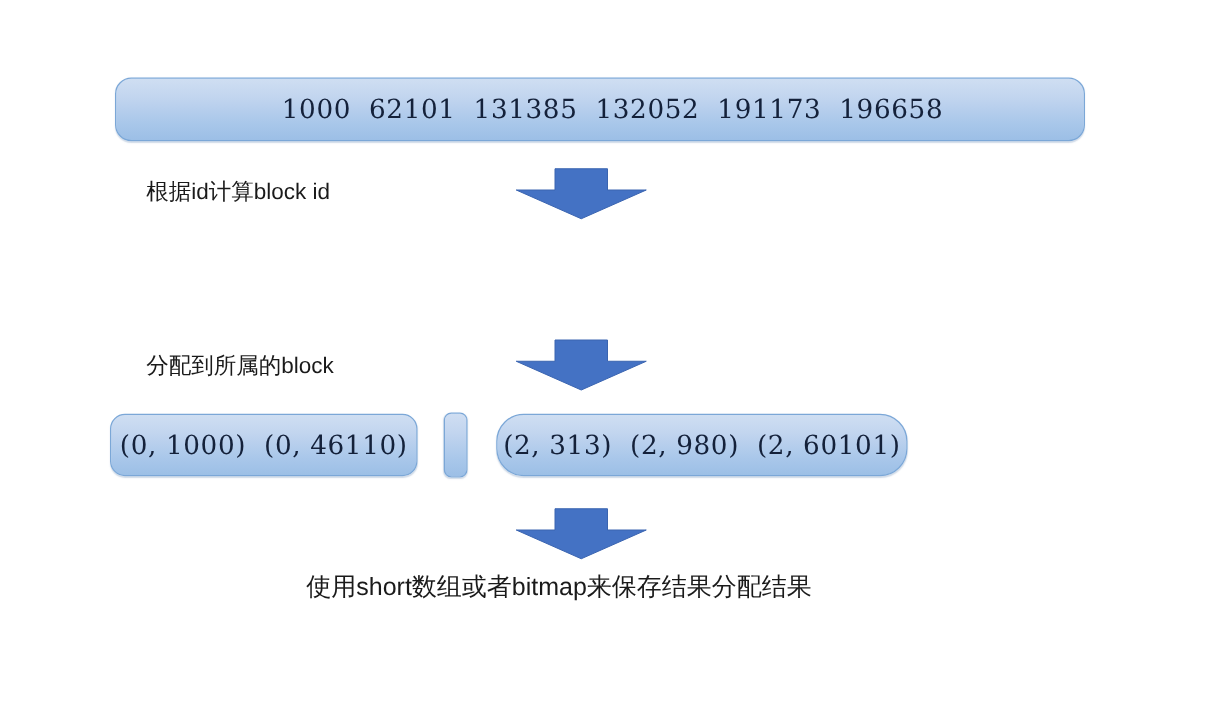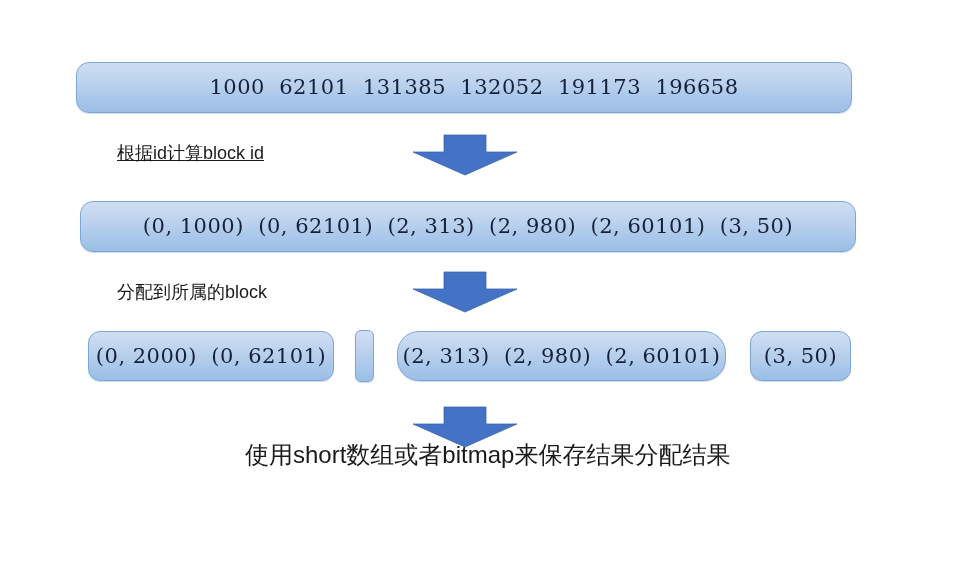--- a/index.html
+++ b/index.html
@@ -36,41 +36,41 @@
   }
   .box .box-text {
     font-family: "DejaVu Serif", "Liberation Serif", serif;
     font-size: 21px;
     letter-spacing: 0.5px;
     color: #14213a;
     white-space: pre;
     line-height: 1;
   }
 
-  .box-row1 { left: 76px;  top: 62px;  width: 776px; height: 51px; border-radius: 13px; padding-left: 20px; }
+  .box-row1 { left: 92px;  top: 62px;  width: 776px; height: 51px; border-radius: 13px; padding-left: 20px; }
   .box-row2 { left: 80px;  top: 201px; width: 776px; height: 51px; border-radius: 13px; }
 
   .box-g1   { left: 88px;  top: 331px; width: 246px; height: 50px; }
   .box-gap  { left: 355px; top: 330px; width: 19px;  height: 52px; border-radius: 6px; }
   .box-g2   { left: 397px; top: 331px; width: 329px; height: 50px; border-radius: 22px; }
   .box-g3   { left: 750px; top: 331px; width: 101px; height: 50px; }
 
   
   .caption {
     position: absolute;
     font-family: "Liberation Sans", "DejaVu Sans", sans-serif;
     font-size: 18px;
     color: #1a1a1a;
     line-height: 26px;
     white-space: pre-wrap;
   }
-  .cap-left1  { left: 117px; top: 140px; text-decoration: underline; }
+  .cap-left1  { left: 117px; top: 140px; }
   .cap-right1 { left: 525px; top: 129px; width: 350px; }
   .cap-left2  { left: 117px; top: 279px; text-align: center; }
-  .cap-bottom { left: 245px; top: 442px; font-size: 24px; }
+  .cap-bottom { left: 245px; top: 457px; font-size: 20px; }
 
   
   .arrow {
     position: absolute;
     width: 106px;
     height: 42px;
   }
   .arrow svg { display: block; width: 100%; height: 100%; }
   .arrow-1 { left: 412px; top: 134px; }
   .arrow-2 { left: 412px; top: 271px; }
@@ -86,47 +86,41 @@
   </div>
 
   <div class="caption cap-left1">根据id计算block id</div>
 
   <div class="arrow arrow-1">
     <svg viewBox="0 0 106 42" preserveAspectRatio="none" aria-hidden="true">
       <polygon points="32,1 74,1 74,18 105,18 53,41 1,18 32,18" fill="#4472c4" stroke="#3a64b0" stroke-width="0.8"></polygon>
     </svg>
   </div>
 
-  <div class="box box-row2">
-    <span class="box-text">(0, 1000)  (0, 62101)  (2, 313)  (2, 980)  (2, 60101)  (3, 50)</span>
-  </div>
 
   <div class="caption cap-left2">分配到所属的block</div>
 
   <div class="arrow arrow-2">
     <svg viewBox="0 0 106 42" preserveAspectRatio="none" aria-hidden="true">
       <polygon points="32,1 74,1 74,18 105,18 53,41 1,18 32,18" fill="#4472c4" stroke="#3a64b0" stroke-width="0.8"></polygon>
     </svg>
   </div>
 
   <div class="box box-g1">
-    <span class="box-text">(0, 2000)  (0, 62101)</span>
+    <span class="box-text">(0, 1000)  (0, 46110)</span>
   </div>
 
   <div class="box box-gap">
     <span class="box-text"></span>
   </div>
 
   <div class="box box-g2">
     <span class="box-text">(2, 313)  (2, 980)  (2, 60101)</span>
   </div>
 
-  <div class="box box-g3">
-    <span class="box-text">(3, 50)</span>
-  </div>
 
   <div class="arrow arrow-3">
     <svg viewBox="0 0 106 42" preserveAspectRatio="none" aria-hidden="true">
       <polygon points="32,1 74,1 74,18 105,18 53,41 1,18 32,18" fill="#4472c4" stroke="#3a64b0" stroke-width="0.8"></polygon>
     </svg>
   </div>
 
   <div class="caption cap-bottom">使用short数组或者bitmap来保存结果分配结果</div>
 
 </div>

